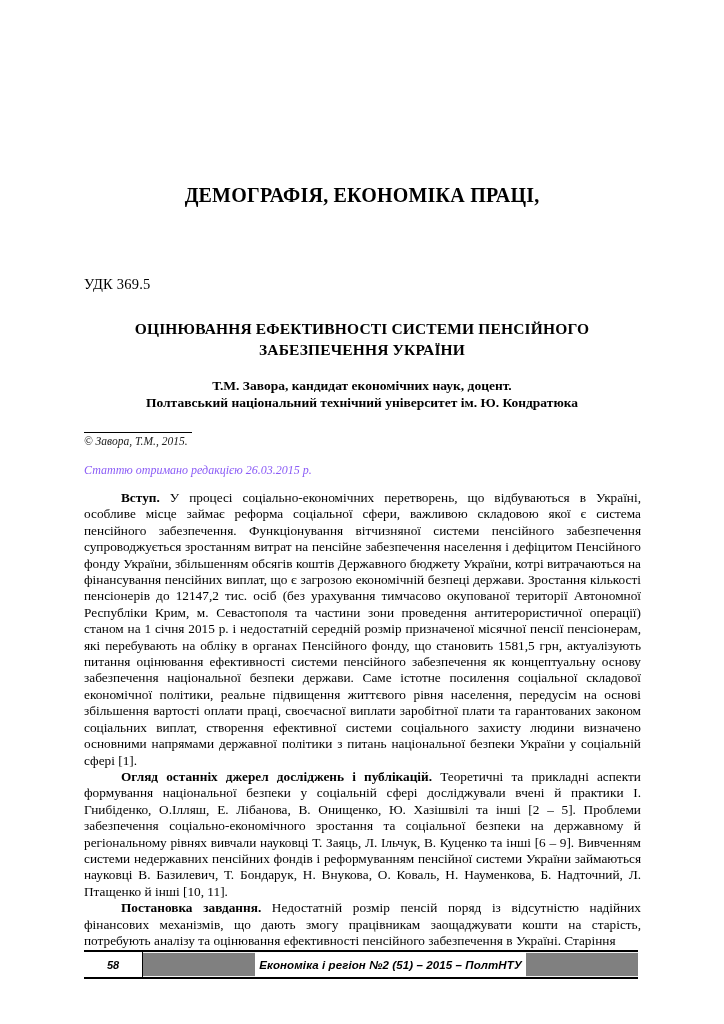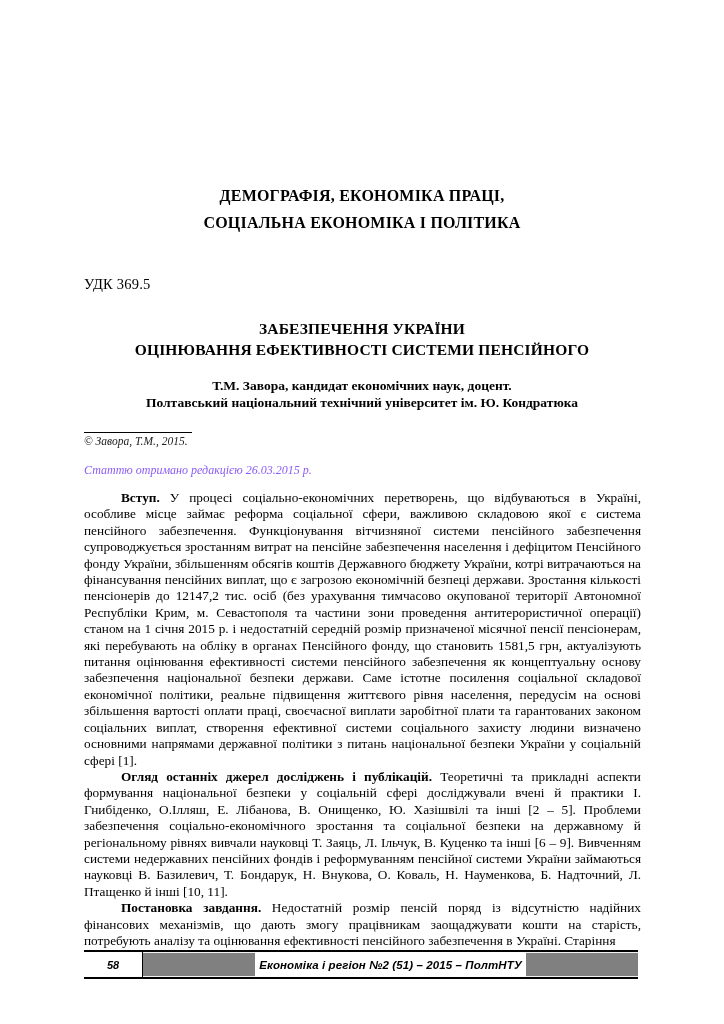--- a/index.html
+++ b/index.html
@@ -24,21 +24,21 @@
   }
 
   
   .section-heading {
     position: absolute;
     left: 84px;
     top: 182px;
     width: 556px;
     text-align: center;
     font-weight: bold;
-    font-size: 16px;
+    font-size: 20px;
     line-height: 27px;
     letter-spacing: 0.2px;
   }
 
   
   .udc {
     position: absolute;
     left: 84px;
     top: 264px;
     font-size: 14.5px;
@@ -167,28 +167,27 @@
     box-sizing: border-box;
   }
 </style>
 </head>
 <body>
 
 <div class="page">
 
   <div class="section-heading">
     <div>ДЕМОГРАФІЯ, ЕКОНОМІКА ПРАЦІ,</div>
-    <div>СОЦІАЛЬНА ЕКОНОМІКА І ПОЛІТИКА</div>
   </div>
 
   <div class="udc">УДК 369.5</div>
 
   <div class="article-title">
+    <div>ОЦІНЮВАННЯ ЕФЕКТИВНОСТІ СИСТЕМИ ПЕНСІЙНОГО</div>
     <div>ЗАБЕЗПЕЧЕННЯ УКРАЇНИ</div>
-    <div>ОЦІНЮВАННЯ ЕФЕКТИВНОСТІ СИСТЕМИ ПЕНСІЙНОГО</div>
   </div>
 
   <div class="authors">
     <div>Т.М. Завора, кандидат економічних наук, доцент.</div>
     <div>Полтавський національний технічний університет ім. Ю. Кондратюка</div>
   </div>
 
   <div class="copyright-rule"></div>
   <div class="copyright-line">© Завора, Т.М., 2015.</div>
   <div class="received-line">Статтю отримано редакцією 26.03.2015 р.</div>

